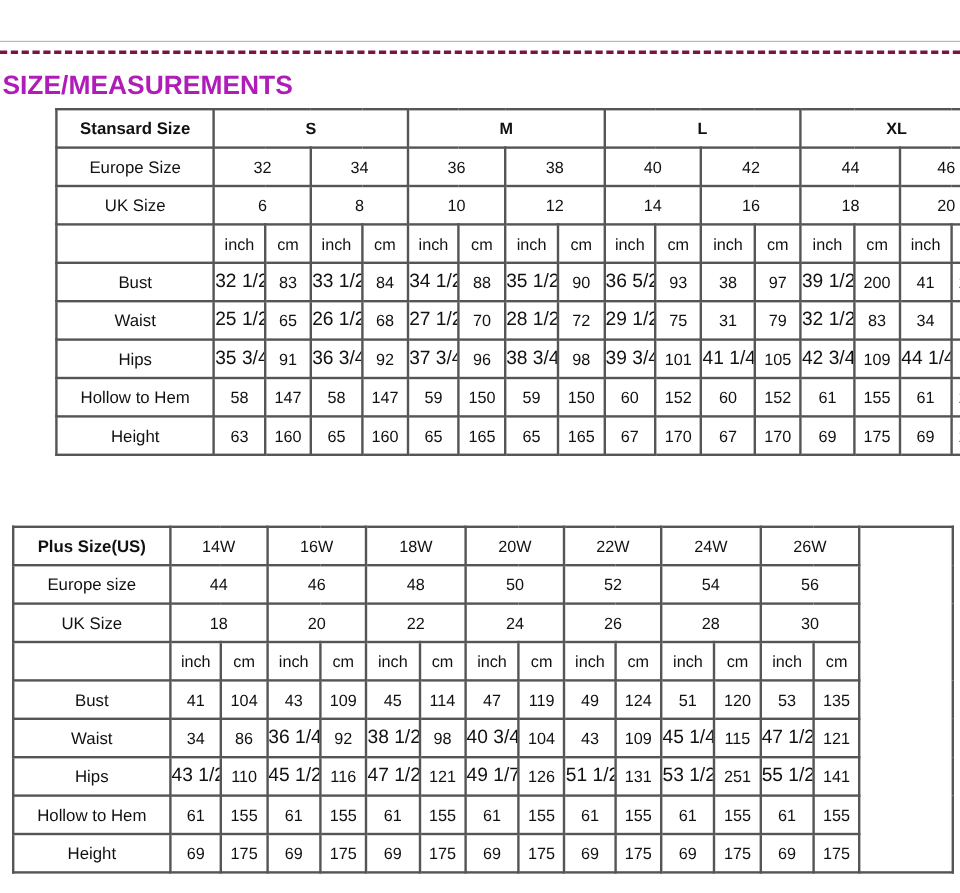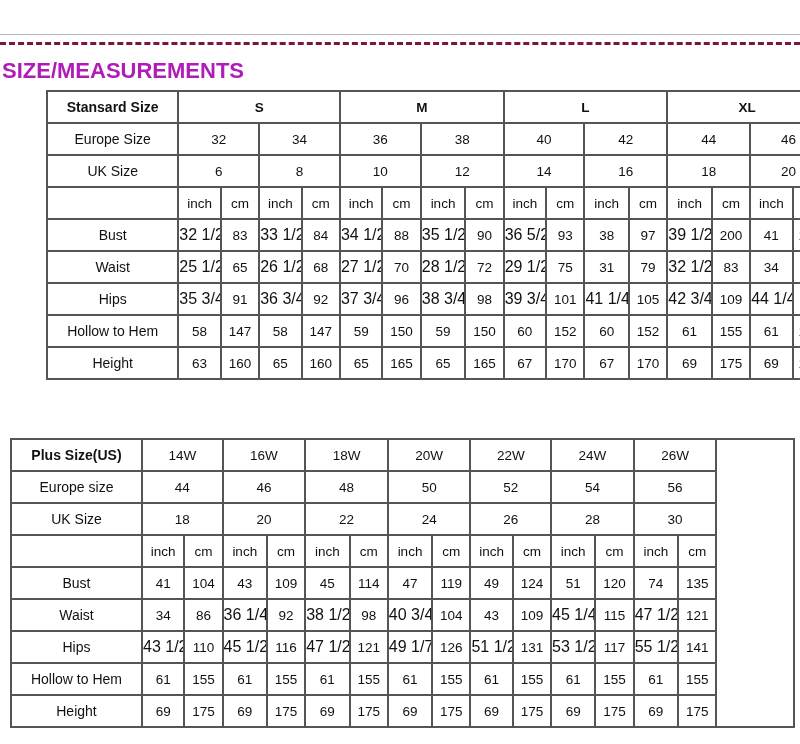--- a/index.html
+++ b/index.html
@@ -273,21 +273,21 @@
         <td>43</td>
         <td>109</td>
         <td>45</td>
         <td>114</td>
         <td>47</td>
         <td>119</td>
         <td>49</td>
         <td>124</td>
         <td>51</td>
         <td>120</td>
-        <td>74</td>
+        <td>53</td>
         <td>135</td>
       </tr>
       <tr>
         <td class="lab">Waist</td>
         <td>34</td>
         <td>86</td>
         <td class="small">36 1/4</td>
         <td>92</td>
         <td class="small">38 1/2</td>
         <td>98</td>
@@ -306,21 +306,21 @@
         <td>110</td>
         <td class="small">45 1/2</td>
         <td>116</td>
         <td class="small">47 1/2</td>
         <td>121</td>
         <td class="small">49 1/7</td>
         <td>126</td>
         <td class="small">51 1/2</td>
         <td>131</td>
         <td class="small">53 1/2</td>
-        <td>117</td>
+        <td>251</td>
         <td class="small">55 1/2</td>
         <td>141</td>
       </tr>
       <tr>
         <td class="lab">Hollow to Hem</td>
         <td>61</td>
         <td>155</td>
         <td>61</td>
         <td>155</td>
         <td>61</td>

